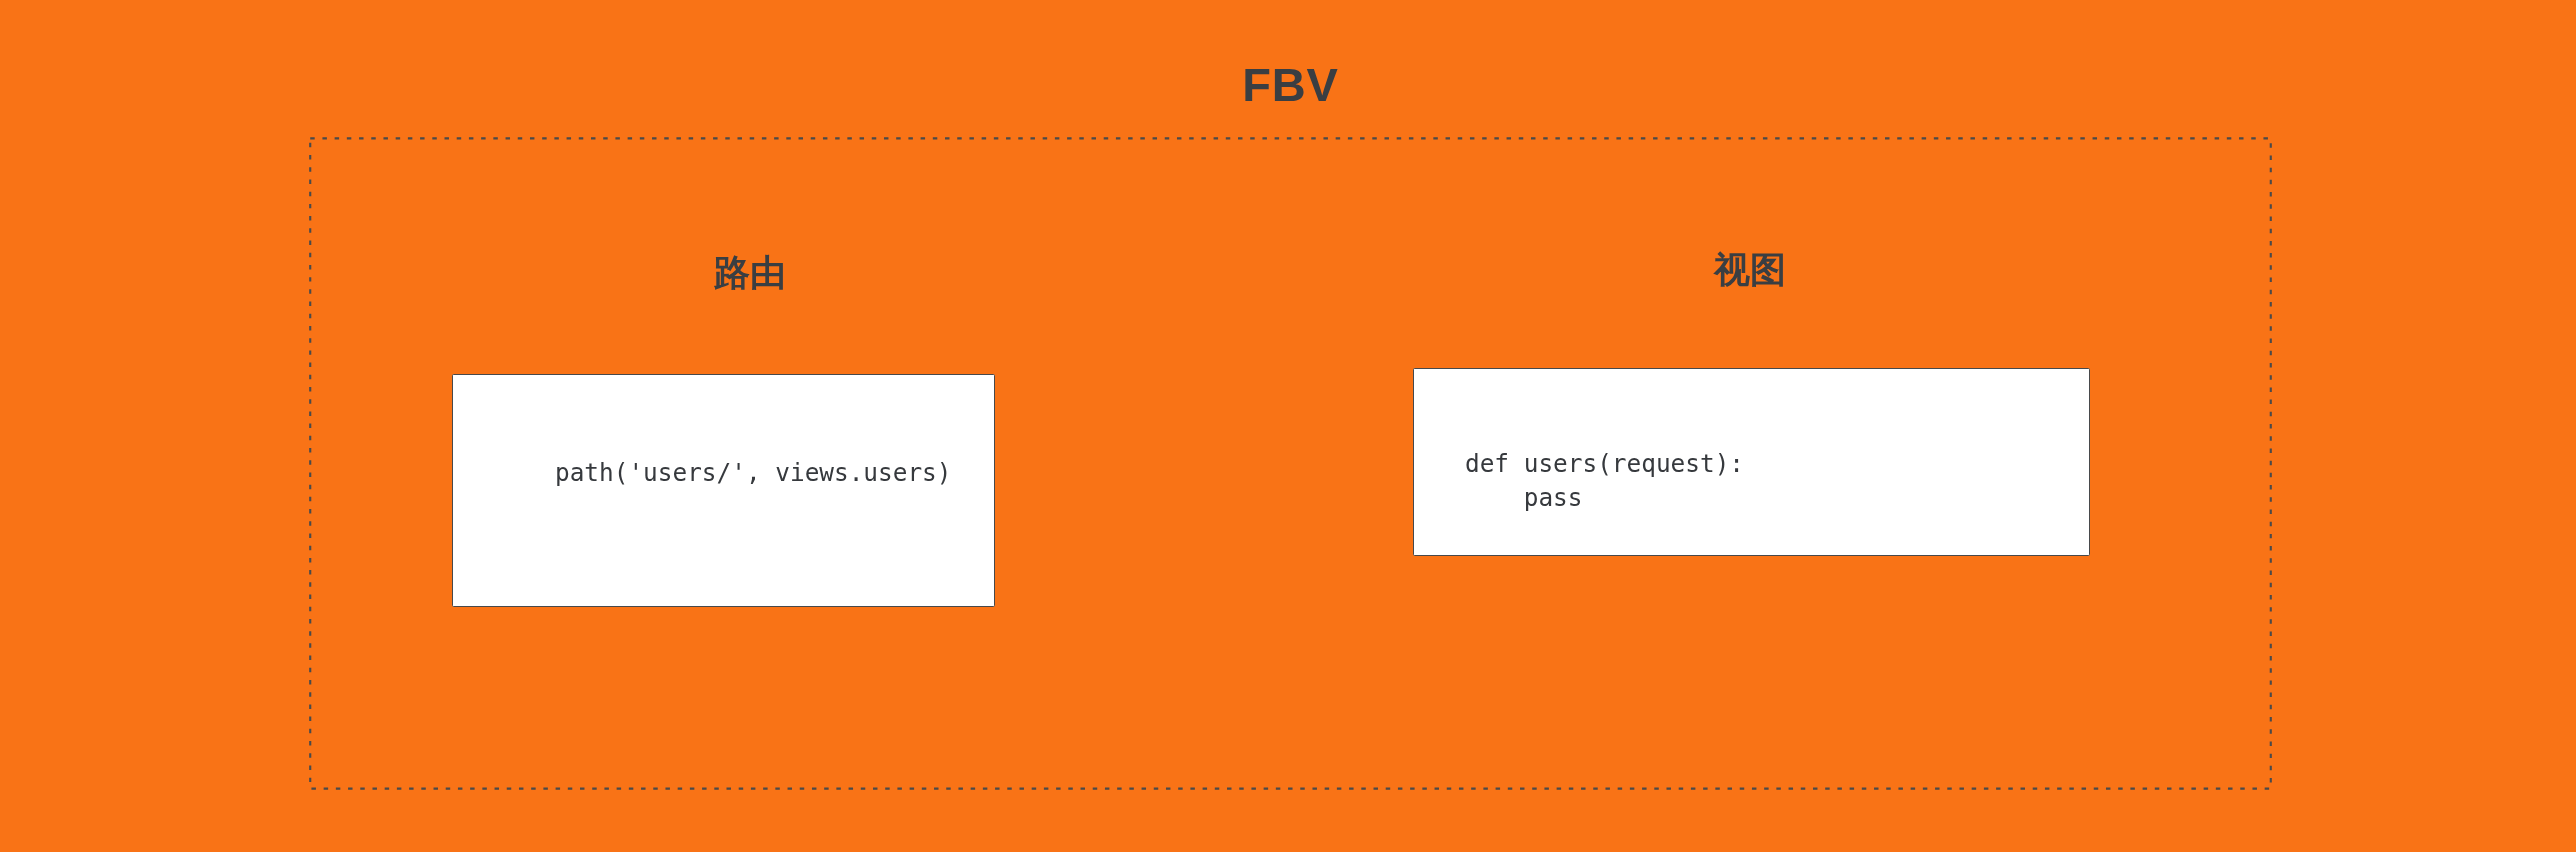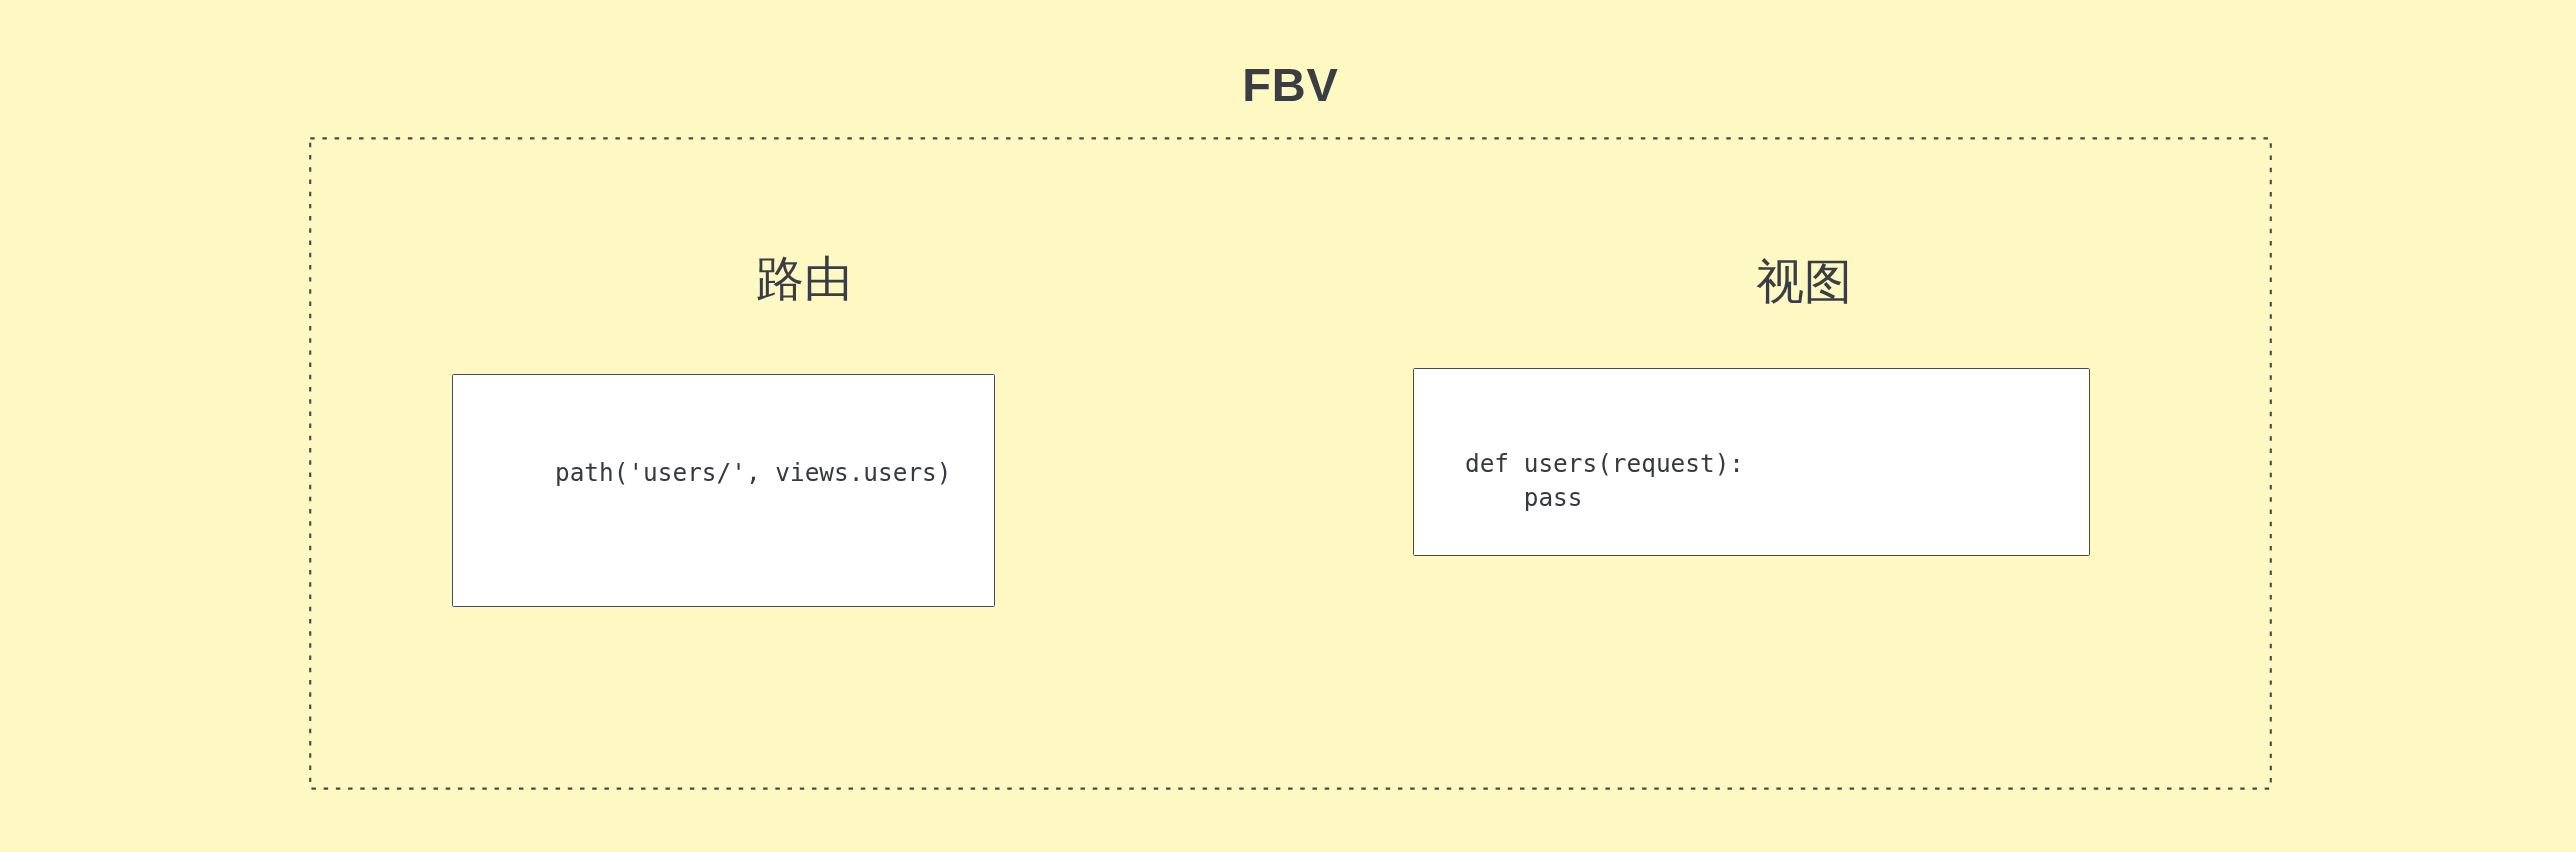--- a/index.html
+++ b/index.html
@@ -4,21 +4,21 @@
 <style>
   html, body {
     margin: 0;
     padding: 0;
     background: #ffffff;
   }
   .canvas {
     position: relative;
     width: 2576px;
     height: 853px;
-    background: #fef9c3;
+    background: #f97316;
     overflow: hidden;
     font-family: "Liberation Sans", sans-serif;
   }
   .title {
     position: absolute;
     left: 1123px;
     top: 61px;
     width: 335px;
     text-align: center;
     font-size: 47px;
@@ -30,29 +30,28 @@
   }
   .group-border {
     position: absolute;
     left: 309px;
     top: 137px;
     width: 1963px;
     height: 653px;
   }
   .section-label {
     position: absolute;
-    font-size: 48px;
+    font-size: 36px;
     line-height: 1.0;
-    font-weight: 400;
+    font-weight: 700;
     color: #3a3e42;
     white-space: nowrap;
-    margin-left: 42px;
   }
   .label-route { left: 714px; top: 255px; }
-  .label-view  { left: 1714px; top: 258px; }
+  .label-view  { left: 1714px; top: 252px; }
   .code-box {
     position: absolute;
     background: #ffffff;
     border: 1.6px solid #47494b;
     border-radius: 1.6px;
     box-sizing: border-box;
   }
   .box-route { left: 452px; top: 374px; width: 543px; height: 233px; }
   .box-view  { left: 1413px; top: 368px; width: 677px; height: 188px; }
   .code {

